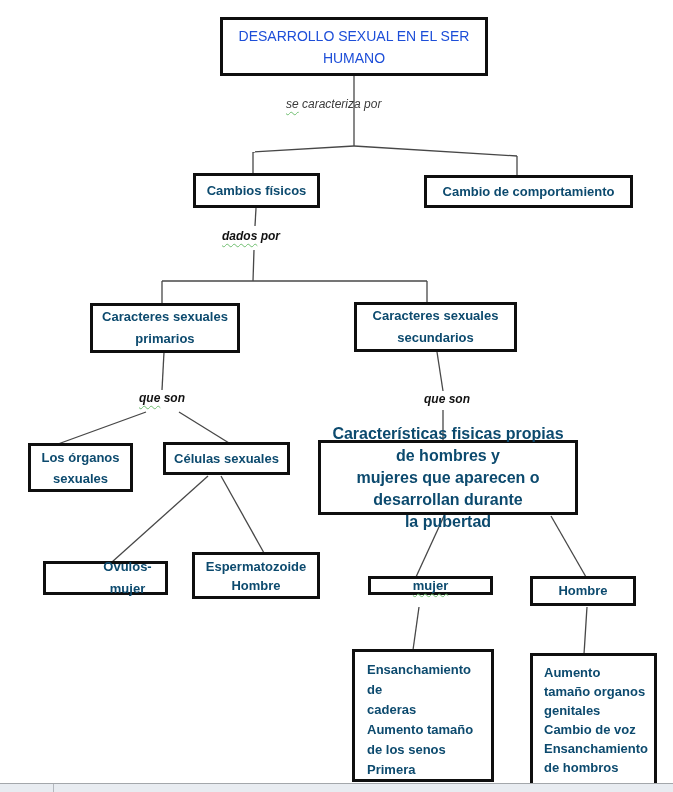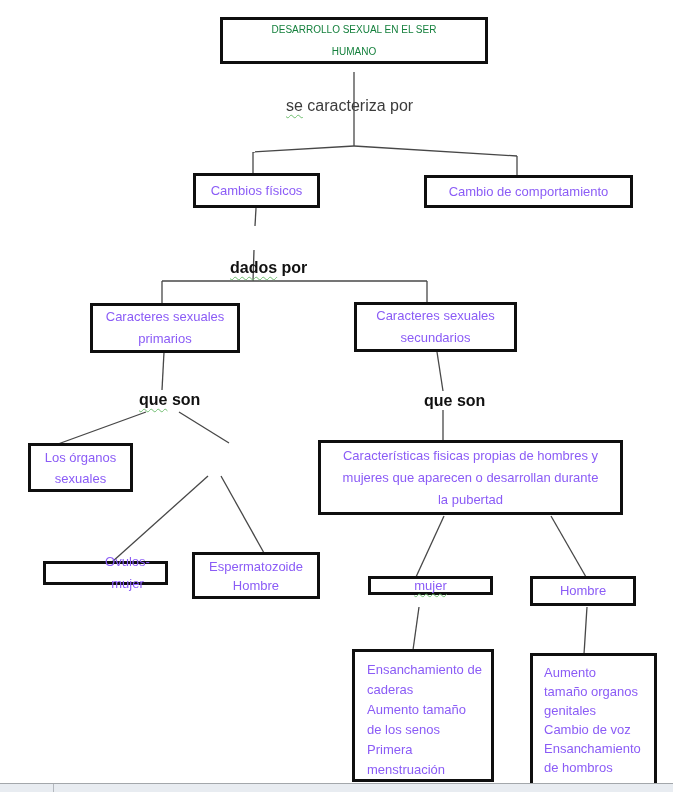--- a/index.html
+++ b/index.html
@@ -18,66 +18,67 @@
     position: absolute;
     left: 0; top: 0;
     width: 673px; height: 792px;
   }
   .edges line { stroke: #474747; stroke-width: 1.3; }
 
   .node {
     position: absolute;
     border: 3px solid #0f0f0f;
     background: #ffffff;
-    color: #8b5cf6;
+    color: #0c4a6e;
     display: flex;
     flex-direction: column;
     align-items: center;
     justify-content: center;
     text-align: center;
     white-space: pre-line;
-    font-weight: normal;
+    font-weight: bold;
     font-size: 13px;
     line-height: 22px;
   }
 
   .node-root {
-    left: 220px; top: 17px; width: 268px; height: 47px;
-    font-weight: normal; font-size: 10px; color: #15803d; line-height: 22px;
+    left: 220px; top: 17px; width: 268px; height: 59px;
+    font-weight: normal; font-size: 14px; color: #1d4ed8; line-height: 22px;
   }
   .node-cambios-fisicos   { left: 193px; top: 173px; width: 127px; height: 35px; }
   .node-cambios-comport   { left: 424px; top: 175px; width: 209px; height: 33px; }
   .node-primarios         { left: 90px;  top: 303px; width: 150px; height: 50px; }
   .node-secundarios       { left: 354px; top: 302px; width: 163px; height: 50px; }
   .node-organos           { left: 28px;  top: 443px; width: 105px; height: 49px; line-height: 21px; }
   .node-celulas           { left: 163px; top: 442px; width: 127px; height: 33px; }
-  .node-caracteristicas   { left: 318px; top: 440px; width: 305px; height: 75px; font-size: 13px; line-height: 22px; }
-  .node-ovulos            { left: 43px;  top: 561px; width: 125px; height: 24px; padding-left: 44px; }
+  .node-caracteristicas   { left: 318px; top: 440px; width: 260px; height: 75px; font-size: 16px; line-height: 22px; }
+  .node-ovulos            { left: 43px;  top: 561px; width: 125px; height: 34px; padding-left: 44px; }
   .node-espermatozoide    { left: 192px; top: 552px; width: 128px; height: 47px; line-height: 19px; }
   .node-mujer             { left: 368px; top: 576px; width: 125px; height: 19px; }
   .node-hombre            { left: 530px; top: 576px; width: 106px; height: 30px; }
   .node-list {
     align-items: flex-start;
     justify-content: flex-start;
     text-align: left;
     line-height: 20px;
   }
   .node-cambios-mujer  { left: 352px; top: 649px; width: 142px; height: 133px; padding: 8px 4px 0 12px; }
   .node-cambios-hombre { left: 530px; top: 653px; width: 127px; height: 135px; padding: 7px 2px 8px 11px; line-height: 19px; }
 
   .edge-label {
     position: absolute;
-    font-size: 16px;
+    font-size: 12px;
     color: #111111;
     font-weight: bold;
     white-space: nowrap;
+    font-style: italic;
   }
   .edge-label-plain { font-weight: normal; color: #3b3b3b; }
   .lbl-se-caracteriza { left: 286px; top: 97px; }
-  .lbl-dados-por      { left: 230px; top: 229px; margin-top: 30px; }
+  .lbl-dados-por      { left: 222px; top: 229px; }
   .lbl-que-son-left   { left: 139px; top: 391px; }
   .lbl-que-son-right  { left: 424px; top: 392px; }
 
   .sq {
     text-decoration-line: underline;
     text-decoration-style: wavy;
     text-decoration-color: #6fbe70;
     text-decoration-thickness: 1px;
     text-underline-offset: 3px;
   }
@@ -141,20 +142,21 @@
 
   <div class="node node-primarios">Caracteres sexuales
 primarios</div>
 
   <div class="node node-secundarios">Caracteres sexuales
 secundarios</div>
 
   <div class="node node-organos">Los órganos
 sexuales</div>
 
+  <div class="node node-celulas">Células sexuales</div>
 
   <div class="node node-caracteristicas">Características fisicas propias de hombres y
 mujeres que aparecen o desarrollan durante
 la pubertad</div>
 
   <div class="node node-ovulos">Ovulos-mujer</div>
 
   <div class="node node-espermatozoide">Espermatozoide
 Hombre</div>
 

